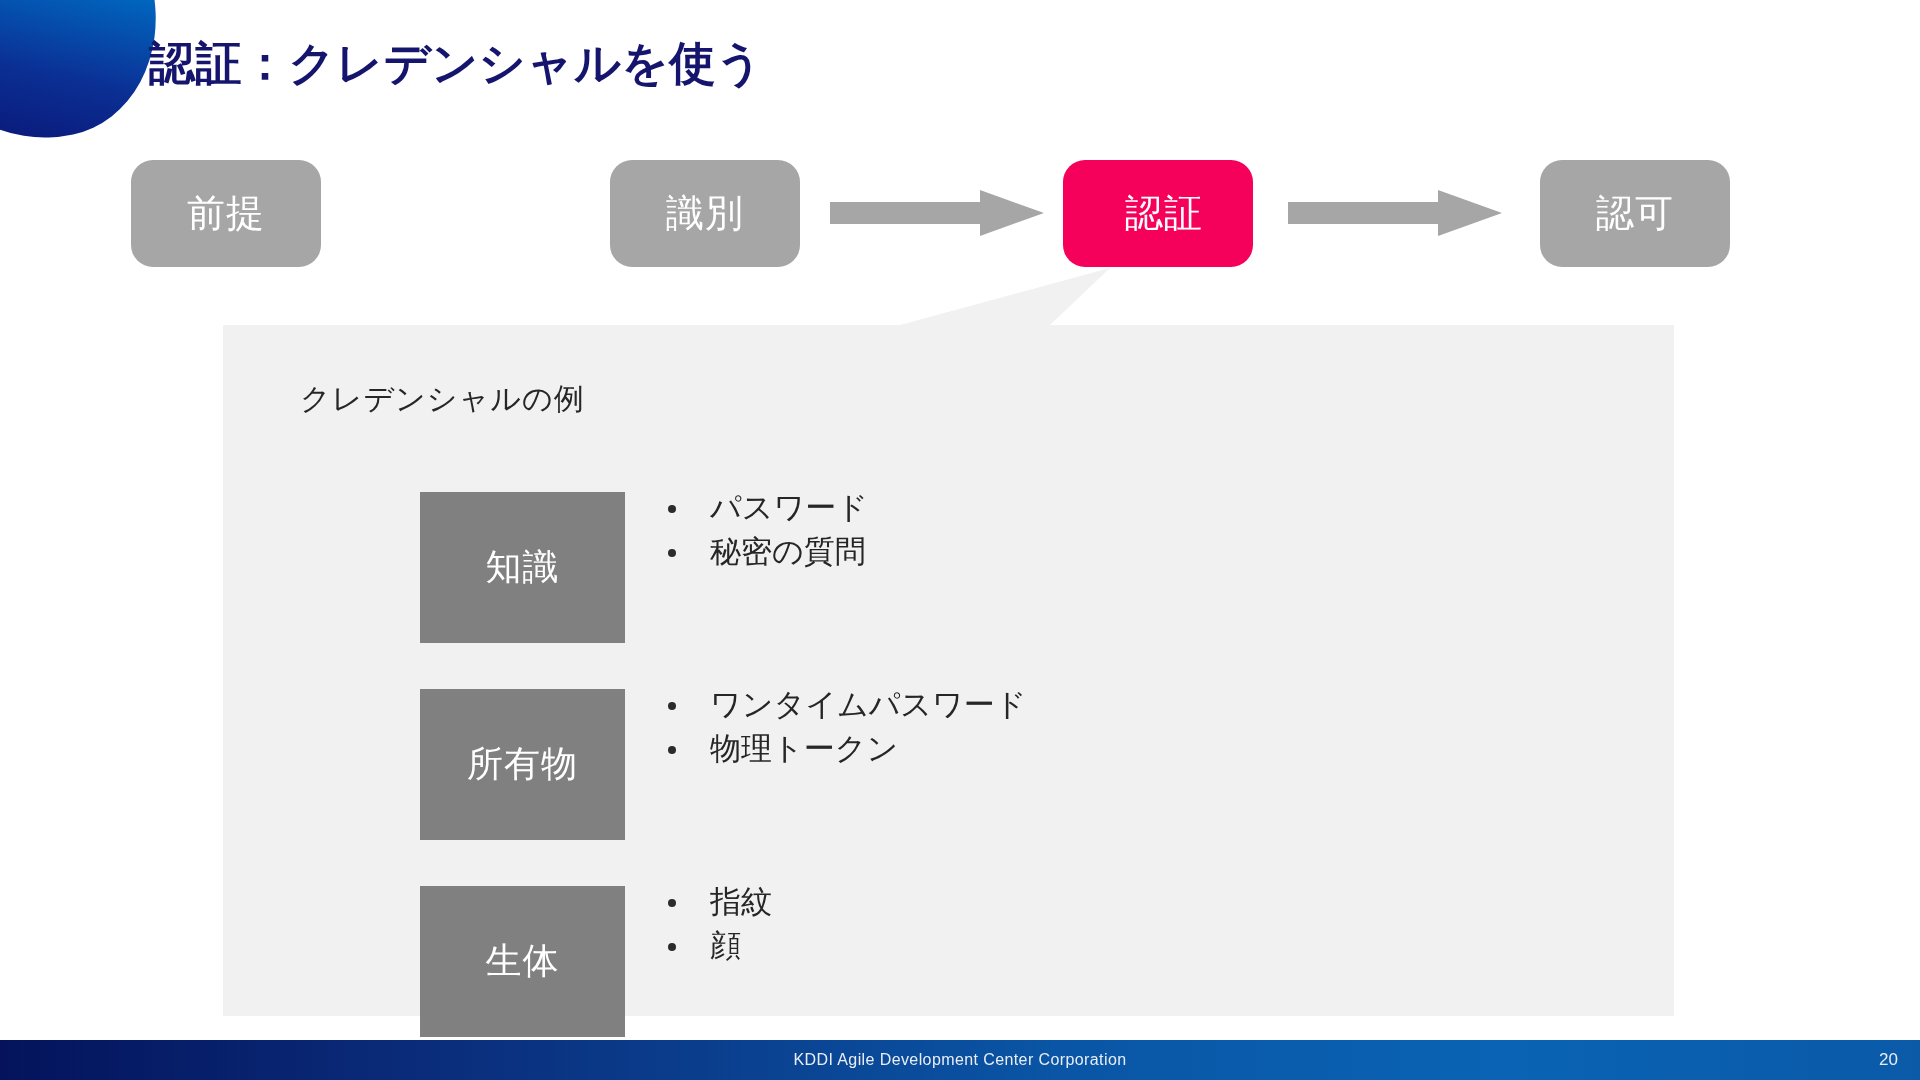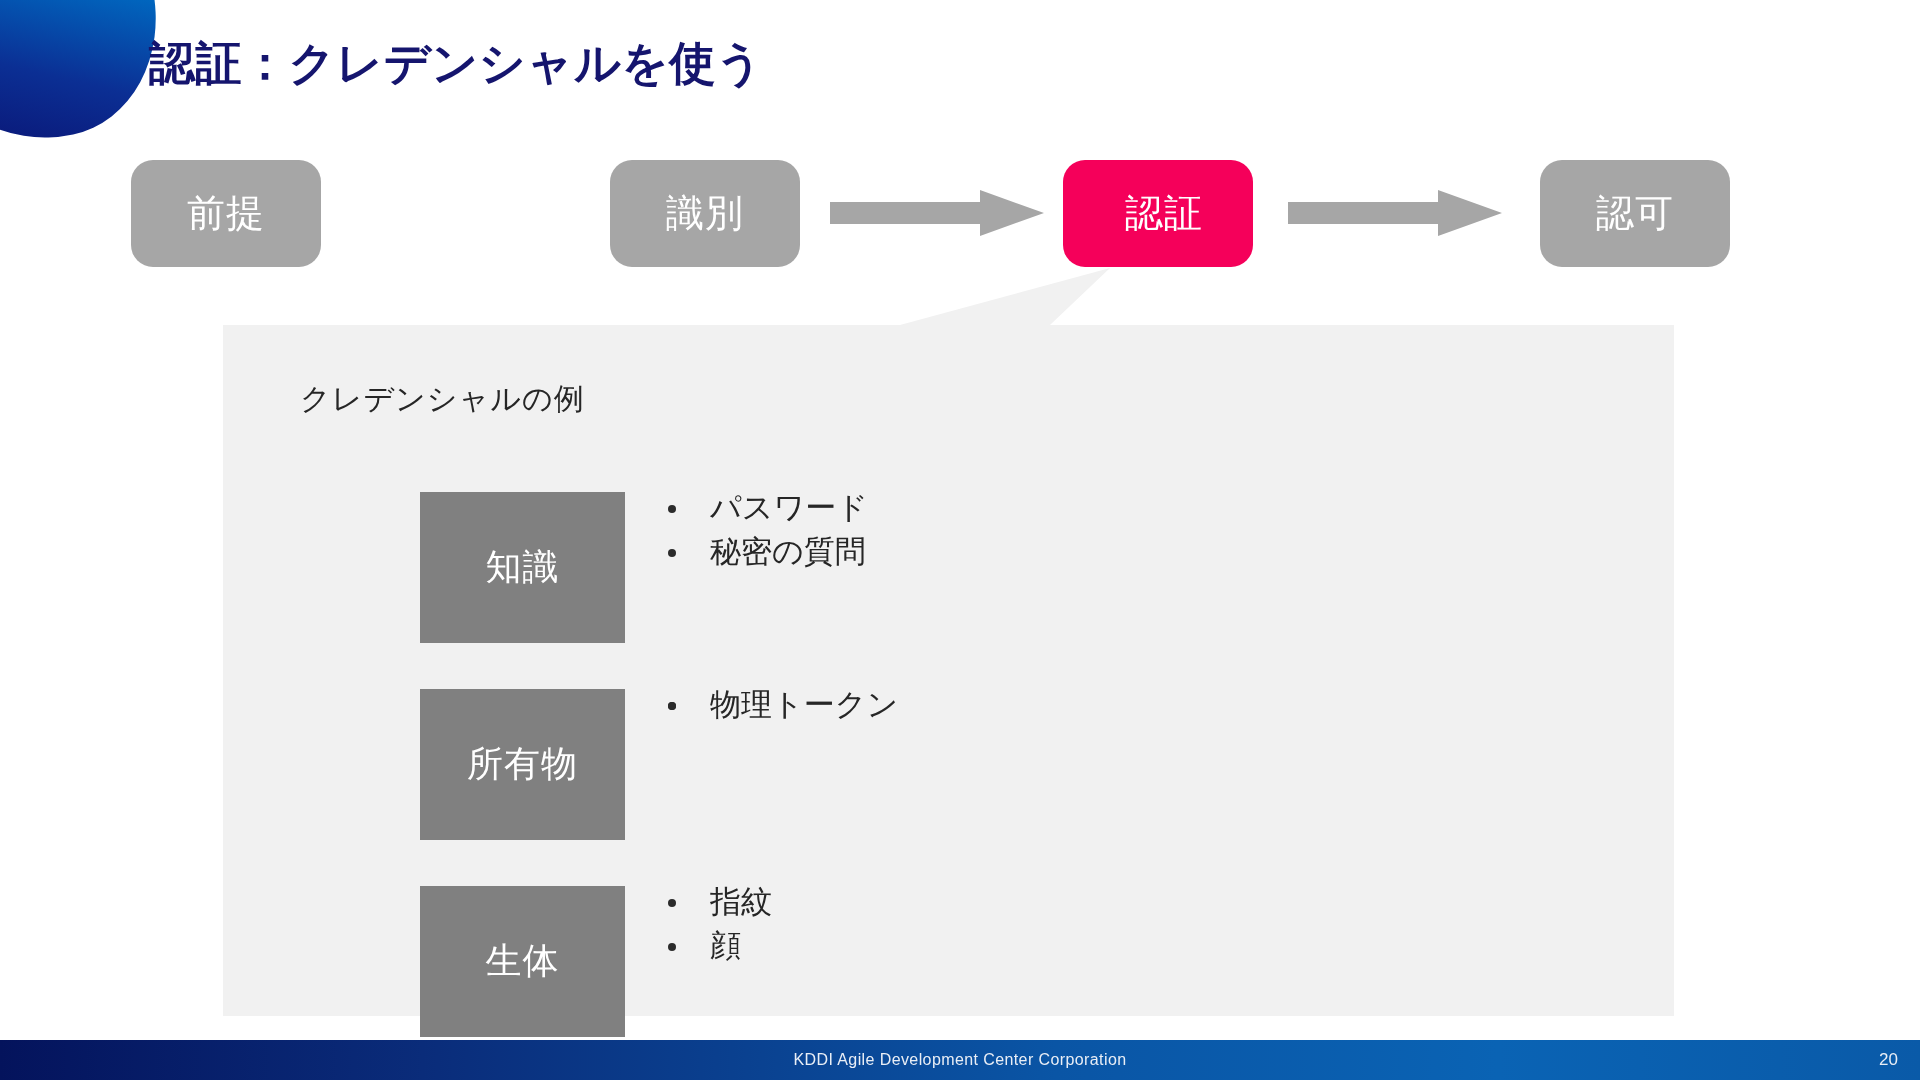--- a/index.html
+++ b/index.html
@@ -265,20 +265,21 @@
         </ul>
       </div>
 
       <div class="cat-row">
         <div class="cat-chip">
           <span>所有物</span>
         </div>
         <ul class="cat-bullets">
           <li>
             <span class="bullet-dot"></span>
+            <span>ワンタイムパスワード</span>
           </li>
           <li>
             <span class="bullet-dot"></span>
             <span>物理トークン</span>
           </li>
         </ul>
       </div>
 
       <div class="cat-row">
         <div class="cat-chip">

